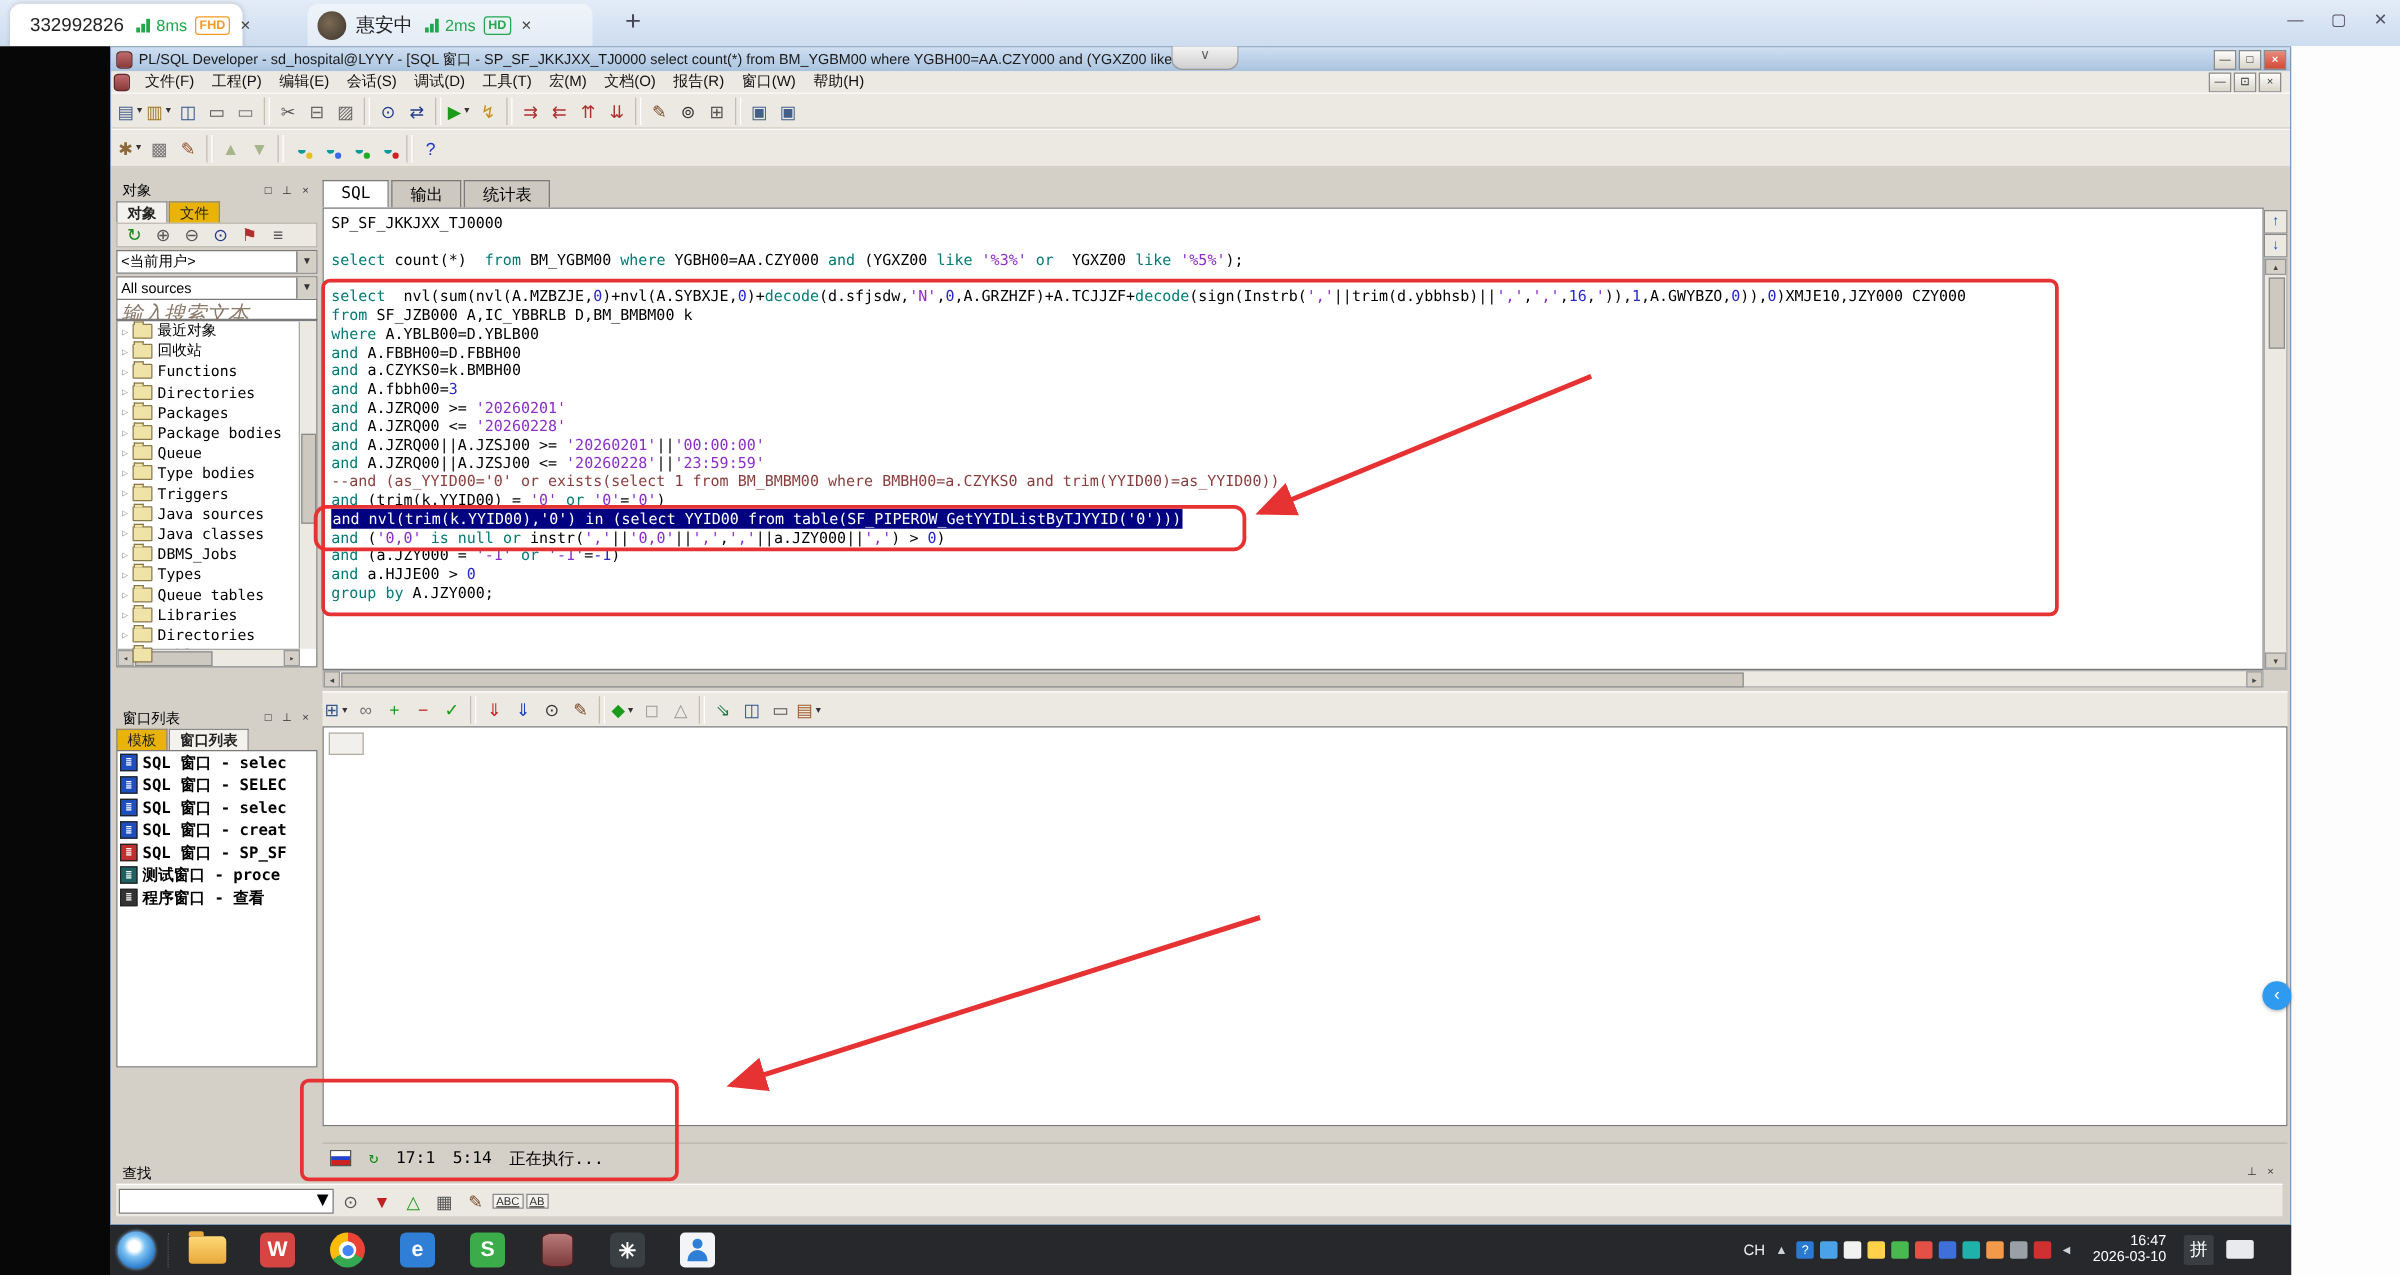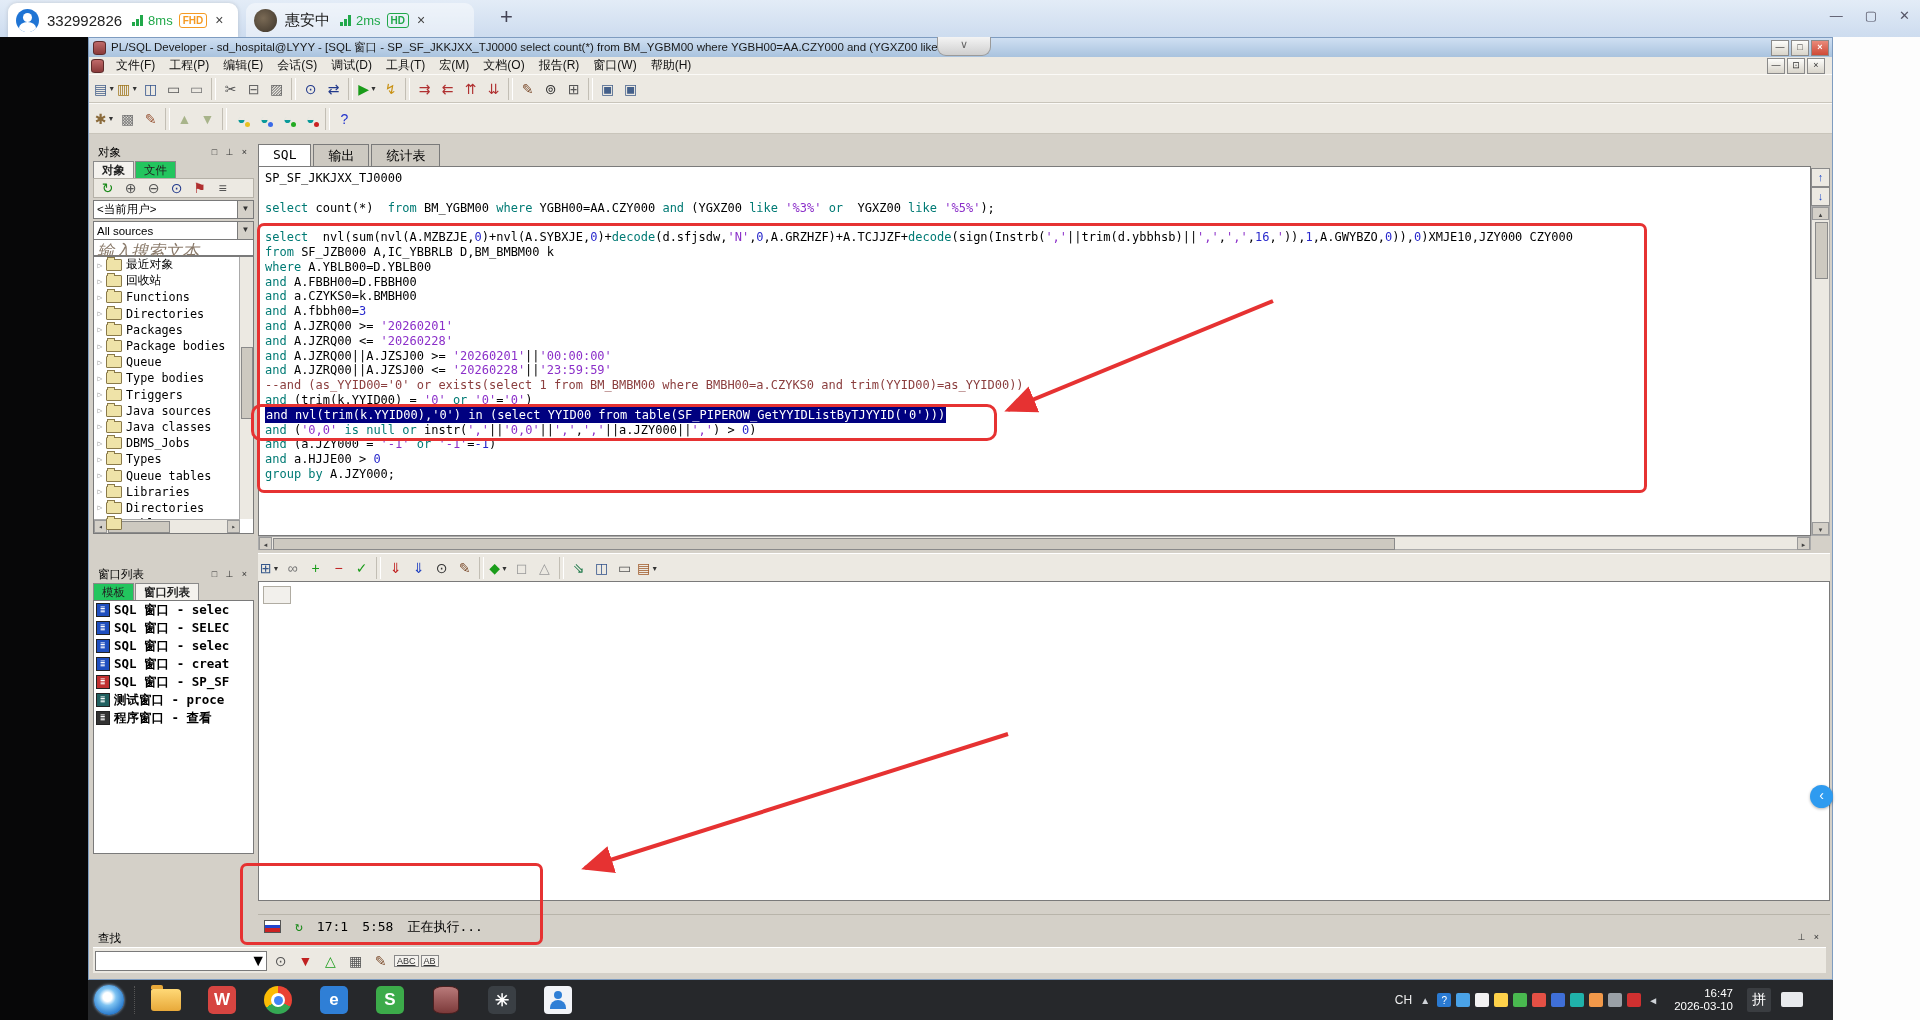--- a/index.html
+++ b/index.html
@@ -47,21 +47,21 @@
   .tbtn .caret{font-size:7px;color:#333;margin-left:1px;}
   .tbtn .dot{position:absolute;right:3px;bottom:3px;width:5px;height:5px;border-radius:50%;}
   .tsep{width:3px;height:22px;border-left:1px solid #c2beb4;border-right:1px solid #fff;margin:0 3px;}
   #work{position:absolute;left:0;top:96px;width:1743px;height:845px;background:#d4d0c8;}
   
   .panel{position:absolute;background:#d4d0c8;}
   .phead{height:17px;display:flex;align-items:center;font-size:11.5px;color:#000;padding:0 2px 0 5px;}
   .phead .sp{flex:1;}
   .hbtn{width:13px;height:12px;font-size:9px;line-height:11px;text-align:center;color:#333;border:1px solid transparent;}
   .ptabs{display:flex;height:17px;font-size:11.5px;}
-  .ptab{padding:1px 8px 0;border:1px solid #8a8a8a;border-bottom:none;background:#22c55e;margin-right:1px;color:#222;}
+  .ptab{padding:1px 8px 0;border:1px solid #8a8a8a;border-bottom:none;background:#eab308;margin-right:1px;color:#222;}
   .ptab.active{background:#f4f2ee;font-weight:bold;}
   .obj-toolbar{height:18px;display:flex;align-items:center;padding-left:2px;background:#ece9e2;border:1px solid #b5b1a8;}
   .combo{height:17px;background:#fff;border:1px solid #7a7a7a;display:flex;align-items:center;font-size:11.5px;margin-top:2px;}
   .combo .cv{flex:1;padding-left:3px;white-space:nowrap;overflow:hidden;}
   .combo .cbtn{width:15px;height:100%;background:#d4d0c8;border-left:1px solid #7a7a7a;font-size:8px;text-align:center;line-height:16px;color:#333;}
   .search-hint{height:15px;font-size:17px;font-style:italic;color:#8a7a6a;padding-left:3px;background:#fff;border:1px solid #7a7a7a;border-top:none;}
   #tree{background:#fff;border:1px solid #7a7a7a;overflow:hidden;position:relative;font-family:"DejaVu Sans Mono",monospace;}
   .titem{height:16.2px;display:flex;align-items:center;font-size:11.8px;color:#000;white-space:nowrap;}
   .titem .tw{color:#999;font-size:8px;width:12px;text-align:center;}
   .folder{width:14px;height:10px;background:#efe3a8;border:1px solid #8a7a4a;border-radius:1px;margin-right:4px;position:relative;}
@@ -129,21 +129,21 @@
   
   .ann{position:absolute;border:3px solid #e63232;border-radius:7px;z-index:30;pointer-events:none;}
   #ann-svg{position:absolute;left:0;top:0;width:1920px;height:1020px;z-index:31;pointer-events:none;}
   #side-toggle{position:absolute;left:1810px;top:785px;width:23px;height:23px;border-radius:50%;background:#2e9bf0;color:#fff;
     font-size:14px;line-height:21px;text-align:center;z-index:35;box-shadow:0 1px 3px rgba(0,0,0,.3);}
 </style>
 </head>
 <body>
 
 <div id="remote-bar">
-  <div class="rtab active" style="left:8px;width:230px;">
+  <div class="rtab active" style="left:8px;width:186px;">
     <div class="ravatar blue"></div>
     <span class="rtab-label">332992826</span>
     <span class="sig">
         <i style="height:4px"></i>
         <i style="height:7px"></i>
         <i style="height:11px"></i>
       </span>
     <span class="ping">8ms</span>
     <span class="qbadge fhd">FHD</span>
     <span class="rclose">×</span>
@@ -573,21 +573,21 @@
         <div id="rcell"></div>
       </div>
       <div id="status-row">
         <span class="flag">
             <i style="background:#fff"></i>
             <i style="background:#2244cc"></i>
             <i style="background:#cc2222"></i>
           </span>
         <span class="refresh">↻</span>
         <span>17:1</span>
-        <span>5:58</span>
+        <span>5:14</span>
         <span>正在执行...</span>
       </div>
     </div>
 
     <div id="find-head">
       <span>查找</span>
         <span class="sp" style="flex:1"></span>
       <div class="hbtn">⊥</div>
       <div class="hbtn">×</div>
     </div>

